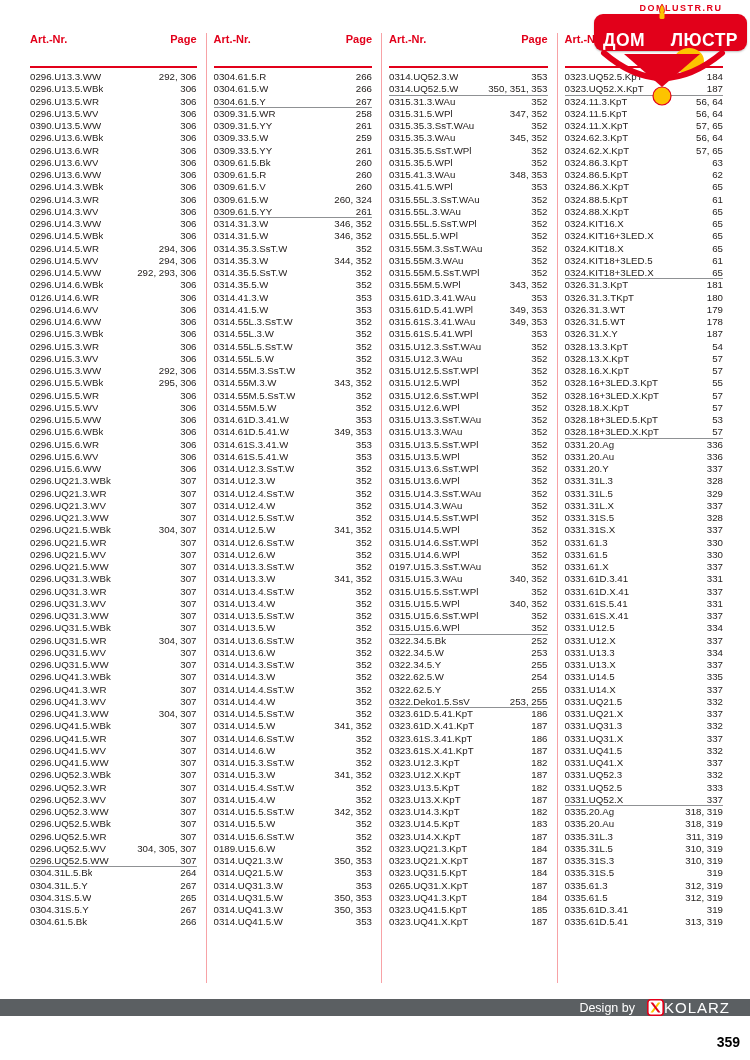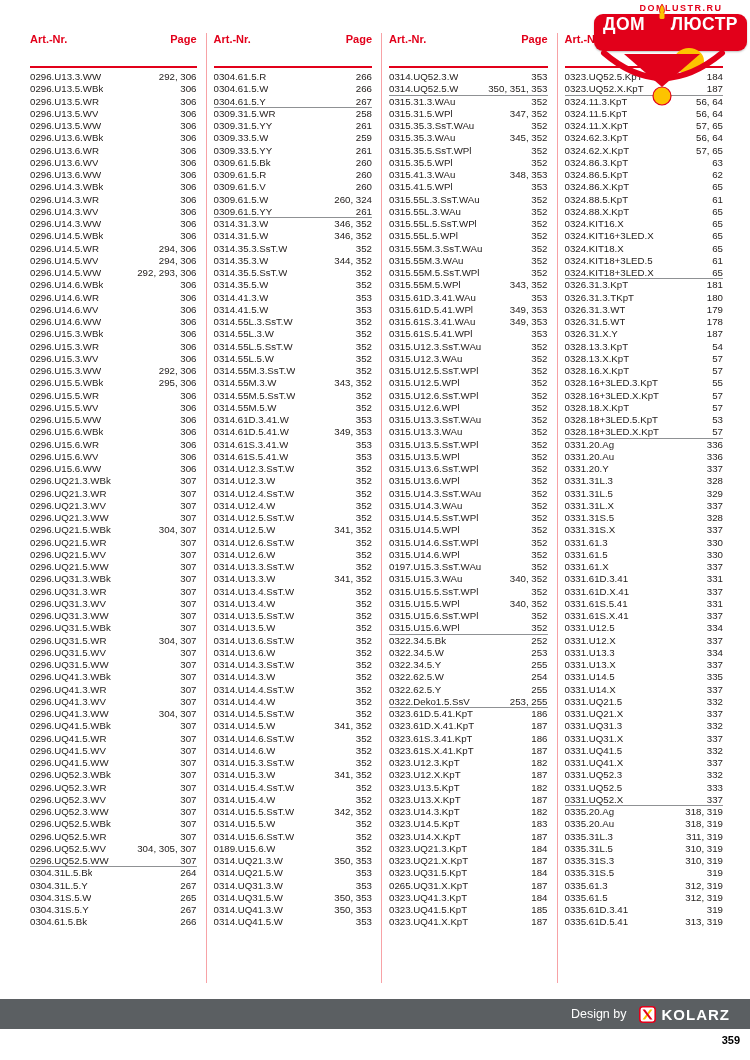--- a/index.html
+++ b/index.html
@@ -34,36 +34,36 @@
   .row.rule{border-bottom:1.5px solid var(--rule);text-align:right;}
   
   .wm{position:absolute;top:3px;right:2px;width:160px;height:118px;z-index:6;}
   .wm-url{
     color:var(--accent);font-size:9px;font-weight:bold;letter-spacing:1.5px;
     text-align:center;padding-left:26px;
   }
   .wm-badge{
     position:absolute;top:11px;left:6px;right:1px;height:37px;background:var(--accent);
     border-radius:9px;color:#fff;font-weight:bold;font-size:17.5px;
-    display:flex;align-items:flex-start;justify-content:space-between;
+    display:flex;align-items:flex-end;justify-content:space-between;
     padding:0 9px;box-sizing:border-box;letter-spacing:0.5px;
     box-shadow:0 1px 2px rgba(0,0,0,0.25);
   }
   .wm-gap{width:24px;}
   .wm svg{position:absolute;left:0;top:0;pointer-events:none;}
   
   .footer{
-    position:absolute;left:0;top:999px;width:750px;height:30px;background:var(--bar);
+    position:absolute;left:0;top:999px;width:750px;height:17px;background:var(--bar);
     display:flex;align-items:center;justify-content:flex-end;
     padding-right:20px;box-sizing:border-box;gap:12px;color:#fff;
   }
   .designby{font-size:12.5px;}
-  .kolarz{display:flex;align-items:center;gap:6px;font-weight:bold;font-size:15px;letter-spacing:1px;}
+  .kolarz{display:flex;align-items:center;font-weight:normal;font-size:15px;letter-spacing:1px;}
   .pagenum{
-    position:absolute;right:10px;top:1034px;font-size:11px;font-weight:bold;color:#000;
+    position:absolute;right:10px;top:1034px;font-size:14px;font-weight:bold;color:#000;
   }
 </style>
 </head>
 <body>
 
 <div class="wm">
   <div class="wm-url">DOMLUSTR.RU</div>
   <div class="wm-badge">
     <span>ДОМ</span>
     <span class="wm-gap"></span>
@@ -96,21 +96,21 @@
         </div>
         <div class="row">
           <span class="art">0296.U13.5.WR</span>
           <span class="pg">306</span>
         </div>
         <div class="row">
           <span class="art">0296.U13.5.WV</span>
           <span class="pg">306</span>
         </div>
         <div class="row">
-          <span class="art">0296.U13.5.WW</span>
+          <span class="art">0390.U13.5.WW</span>
           <span class="pg">306</span>
         </div>
         <div class="row">
           <span class="art">0296.U13.6.WBk</span>
           <span class="pg">306</span>
         </div>
         <div class="row">
           <span class="art">0296.U13.6.WR</span>
           <span class="pg">306</span>
         </div>
@@ -152,21 +152,21 @@
         </div>
         <div class="row">
           <span class="art">0296.U14.5.WW</span>
           <span class="pg">292, 293, 306</span>
         </div>
         <div class="row">
           <span class="art">0296.U14.6.WBk</span>
           <span class="pg">306</span>
         </div>
         <div class="row">
-          <span class="art">0296.U14.6.WR</span>
+          <span class="art">0126.U14.6.WR</span>
           <span class="pg">306</span>
         </div>
         <div class="row">
           <span class="art">0296.U14.6.WV</span>
           <span class="pg">306</span>
         </div>
         <div class="row">
           <span class="art">0296.U14.6.WW</span>
           <span class="pg">306</span>
         </div>

